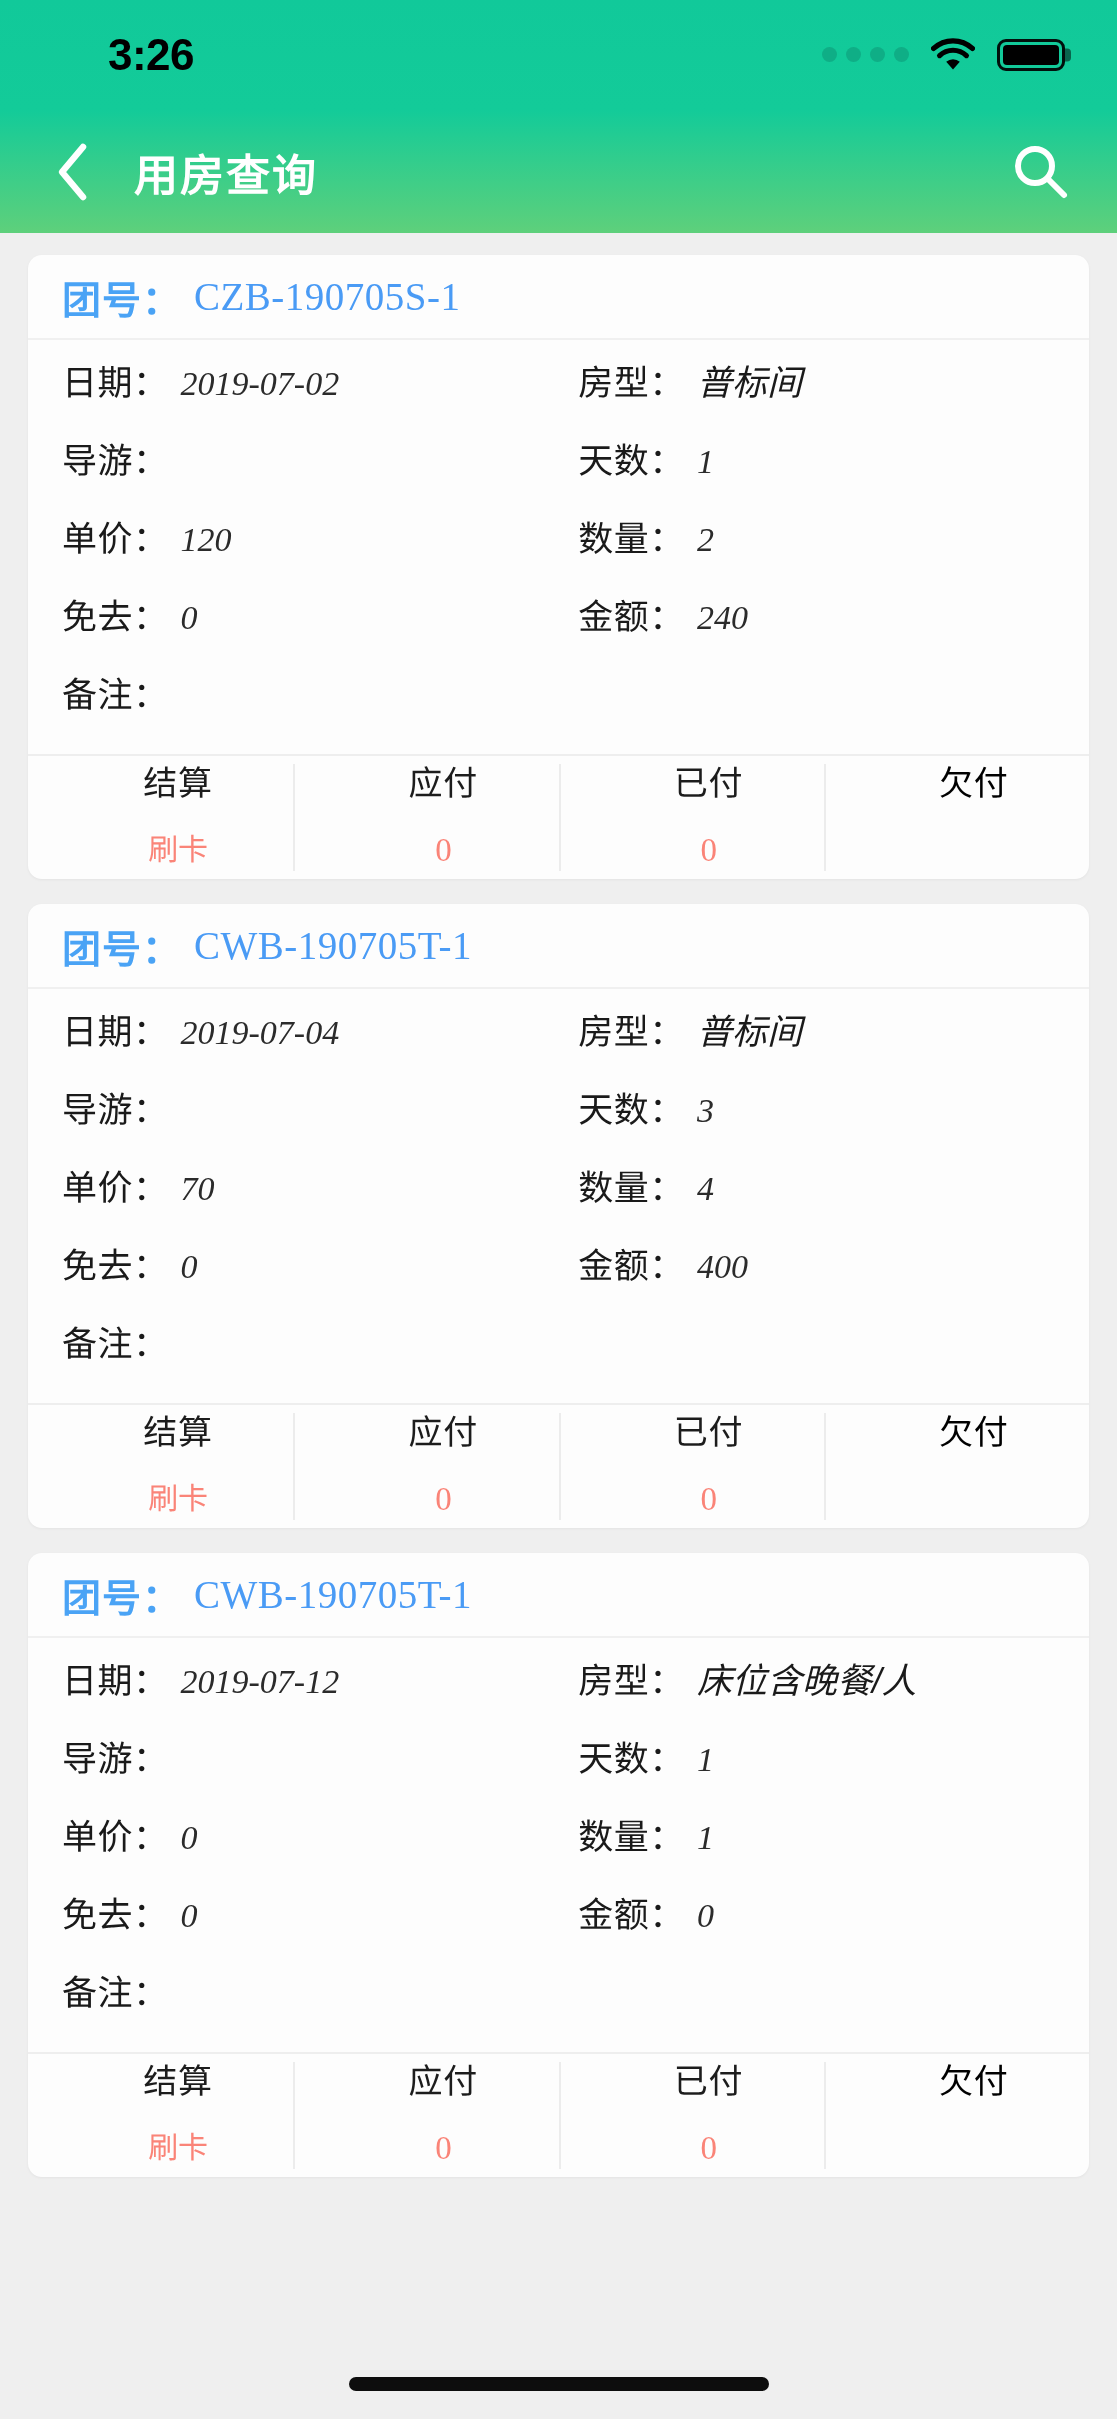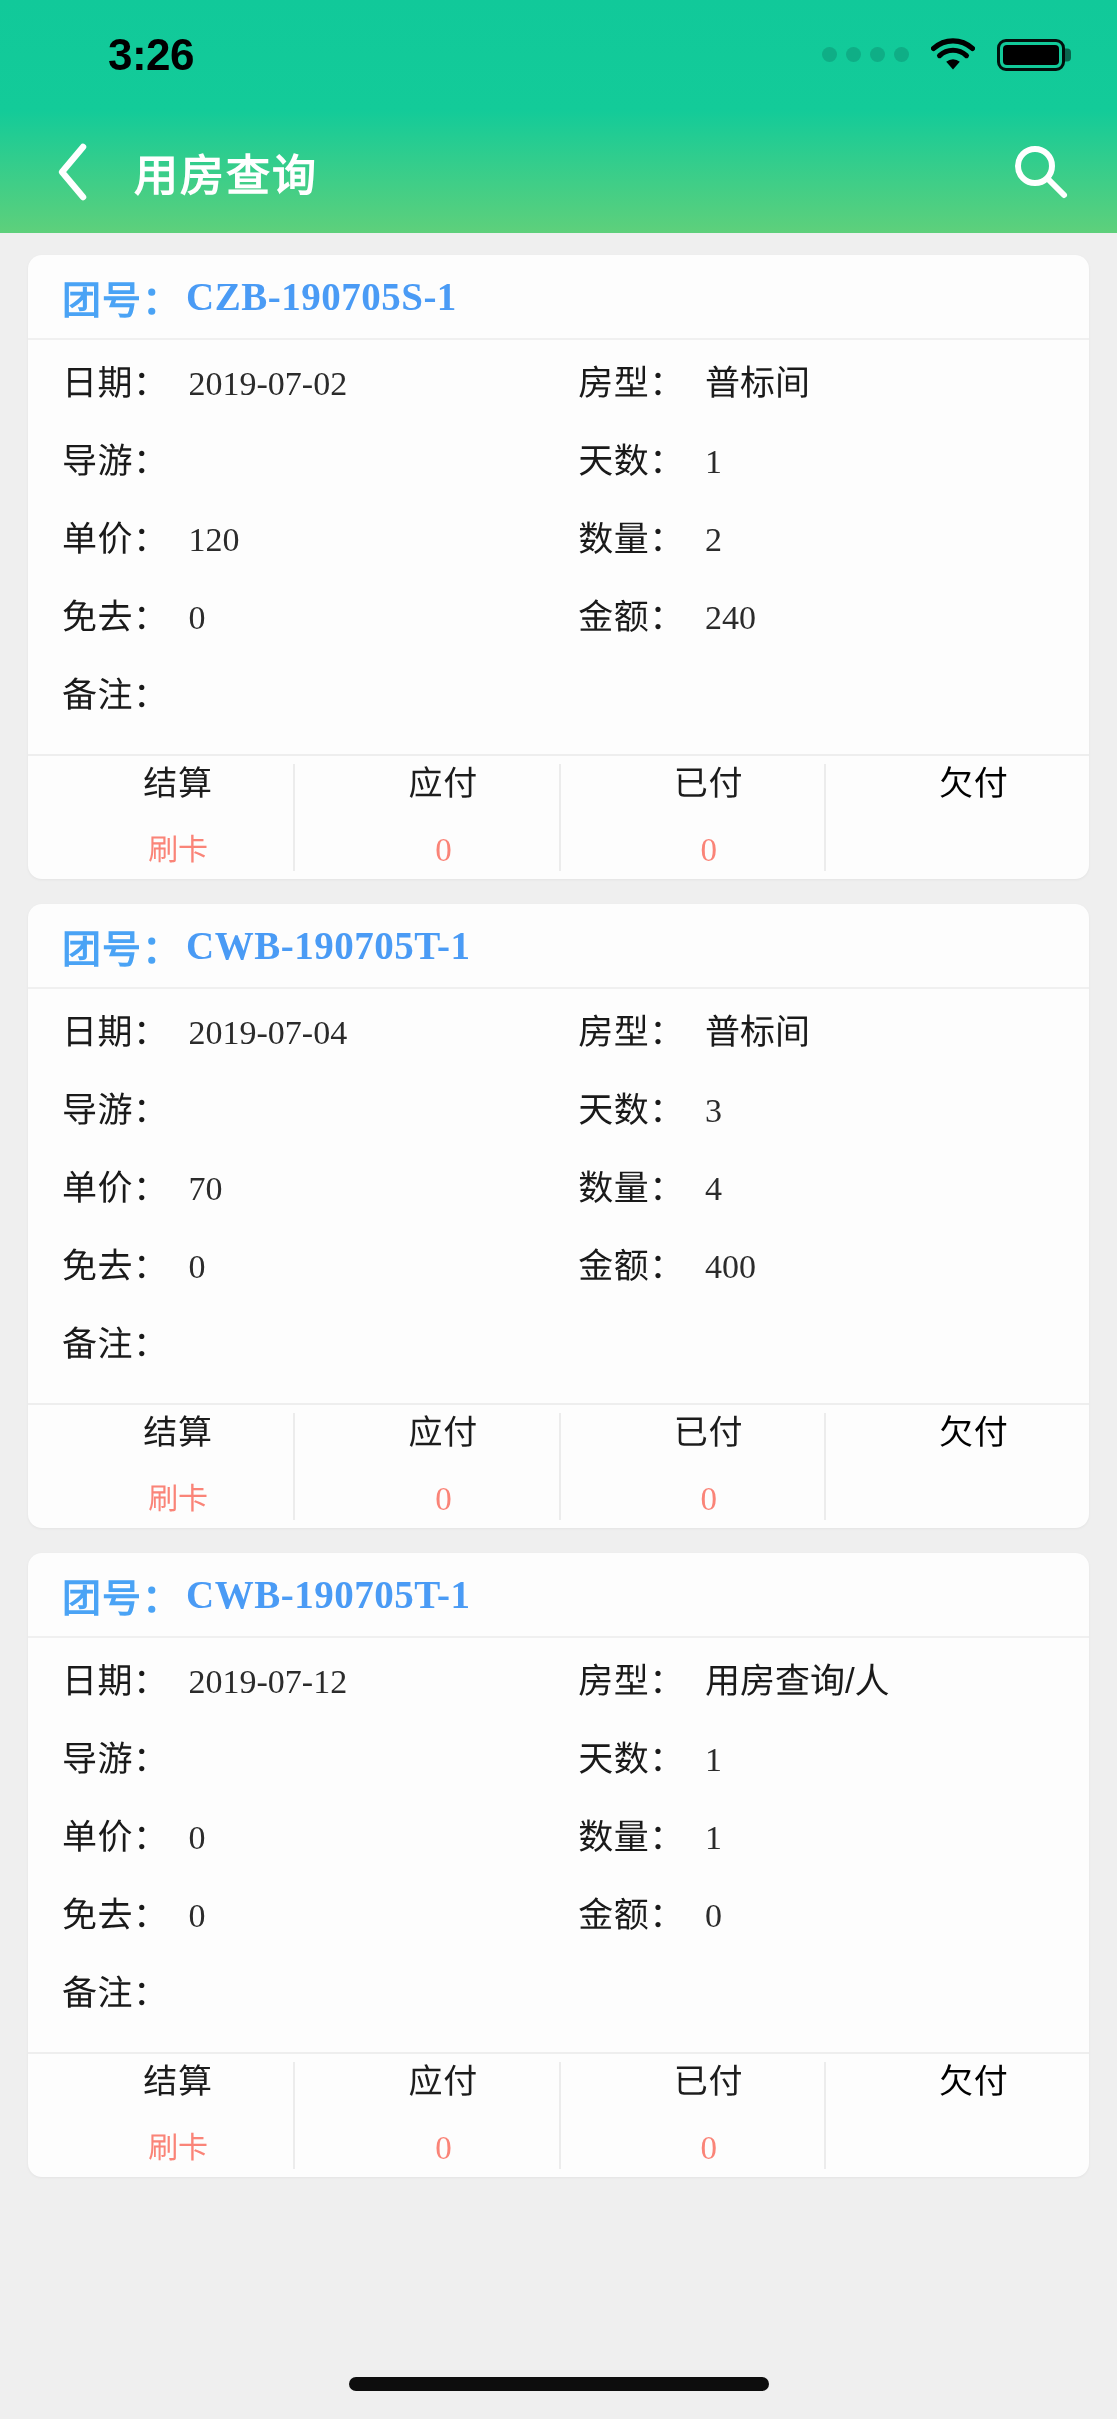--- a/index.html
+++ b/index.html
@@ -133,23 +133,23 @@
     border-bottom:2px solid #f0f0f0;
   }
   .ch-label {
     font-size:39px;
     font-weight:700;
     color:#4aa3f5;
     letter-spacing:1px;
   }
   .ch-value {
     font-size:39px;
-    font-weight:700;
+    font-weight:400;
     color:#4a9bf5;
-    margin-left:4px;
+    margin-left:12px;
     font-family:"Liberation Serif", serif;
     letter-spacing:0.5px;
     text-align:center;
   }
 
   .card-body {
     padding:14px 0 10px 0;
   }
   .frow {
     display:flex;
@@ -168,23 +168,24 @@
   .f-label {
     font-size:35px;
     color:#1a1a1a;
     font-weight:400;
     white-space:nowrap;
     letter-spacing:0.5px;
   }
   .f-value {
     font-size:34px;
     color:#2b2b2b;
-    margin-left:20px;
+    margin-left:12px;
     font-family:"Liberation Serif", serif;
     white-space:nowrap;
+    font-style:italic;
   }
   .f-value.cjk { font-family:"Liberation Sans", sans-serif; font-size:35px; color:#1a1a1a; }
 
   
   .card-foot {
     display:flex;
     border-top:2px solid #eeeeee;
     height:125px;
   }
   .fcol {
@@ -428,21 +429,21 @@
         <span class="ch-value">CWB-190705T-1</span>
       </div>
       <div class="card-body">
         <div class="frow">
           <div class="fcell left">
             <span class="f-label">日期：</span>
             <span class="f-value">2019-07-12</span>
           </div>
           <div class="fcell right">
             <span class="f-label">房型：</span>
-            <span class="f-value cjk">用房查询/人</span>
+            <span class="f-value cjk">床位含晚餐/人</span>
           </div>
         </div>
         <div class="frow">
           <div class="fcell left">
             <span class="f-label">导游：</span>
             <span class="f-value cjk"></span>
           </div>
           <div class="fcell right">
             <span class="f-label">天数：</span>
             <span class="f-value">1</span>

